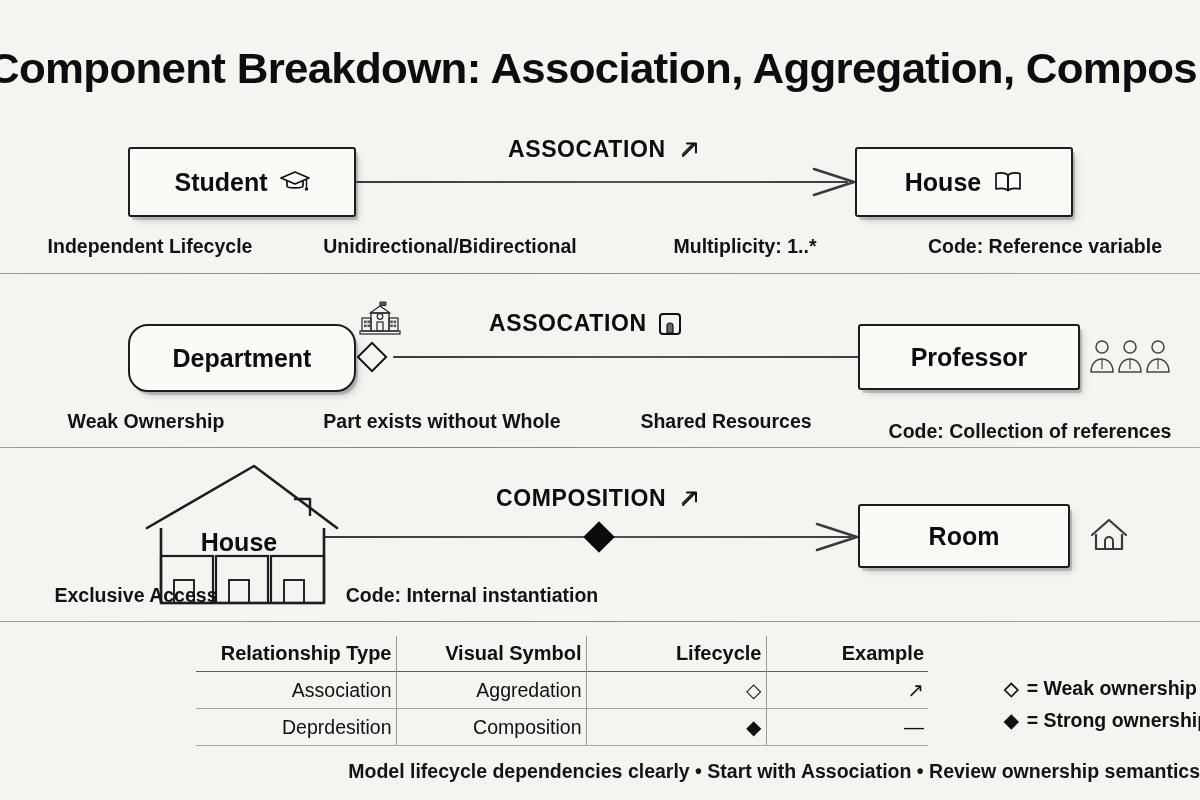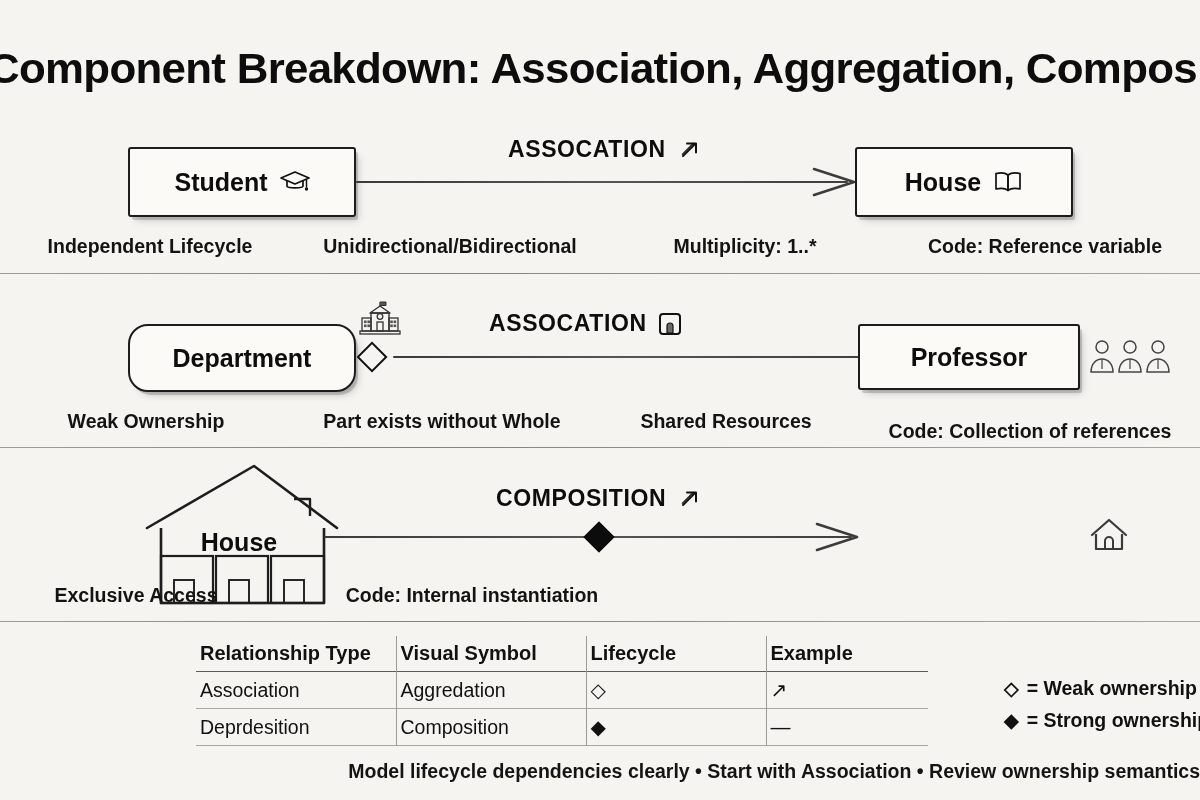--- a/index.html
+++ b/index.html
@@ -105,21 +105,21 @@
   
   .tbl {
     position: absolute;
     left: 196px; top: 636px;
     width: 732px;
     border-collapse: collapse;
     font-size: 19px;
     color: #111;
   }
   .tbl th, .tbl td {
-    text-align: left;
+    text-align: right;
     padding: 6px 4px;
     font-weight: bold;
     border-right: 1px solid #9b9b95;
   }
   .tbl th { font-size: 20px; }
   .tbl th:last-child, .tbl td:last-child { border-right: none; }
   .tbl thead tr { border-bottom: 1.6px solid #5d5d58; }
   .tbl tbody tr { border-bottom: 1.2px solid #a8a8a2; }
   .tbl tbody td { font-weight: normal; font-size: 19.5px; }
   .tbl .sym { font-size: 20px; }
@@ -306,20 +306,23 @@
     <span>COMPOSITION</span>
     <span class="ico">
       <svg width="26" height="26" viewBox="0 0 26 26">
         <path d="M7 19 L19 7" stroke="#111" stroke-width="2" fill="none" stroke-linecap="round"></path>
         <path d="M11 6.5 H20 V15.5" stroke="#111" stroke-width="2" fill="none" stroke-linejoin="round" stroke-linecap="round"></path>
         <path d="M6 17.6 L17.6 6" stroke="#111" stroke-width="1.2" fill="none"></path>
       </svg>
     </span>
   </div>
 
+  <div class="sbox" style="left:858px; top:504px; width:212px; height:64px;">
+    <span>Room</span>
+  </div>
 
   <span class="ico" style="position:absolute; left:1088px; top:515px;">
     <svg width="42" height="40" viewBox="0 0 42 40">
       <path d="M4 20 L21 5 L38 20" fill="none" stroke="#3a3a3a" stroke-width="2.2" stroke-linejoin="round" stroke-linecap="round"></path>
       <path d="M8 19 v15 h26 v-15" fill="none" stroke="#3a3a3a" stroke-width="2.2" stroke-linejoin="round"></path>
       <path d="M17 34 v-8 a4 4 0 0 1 8 0 v8" fill="none" stroke="#3a3a3a" stroke-width="2"></path>
     </svg>
   </span>
 
   <div class="captions" style="top:584px;">

